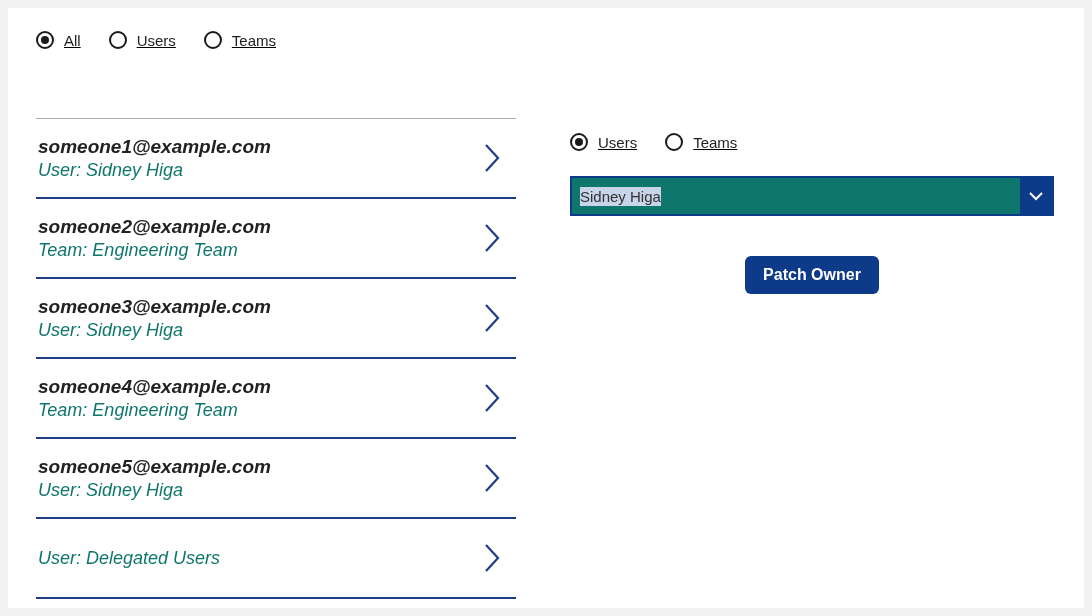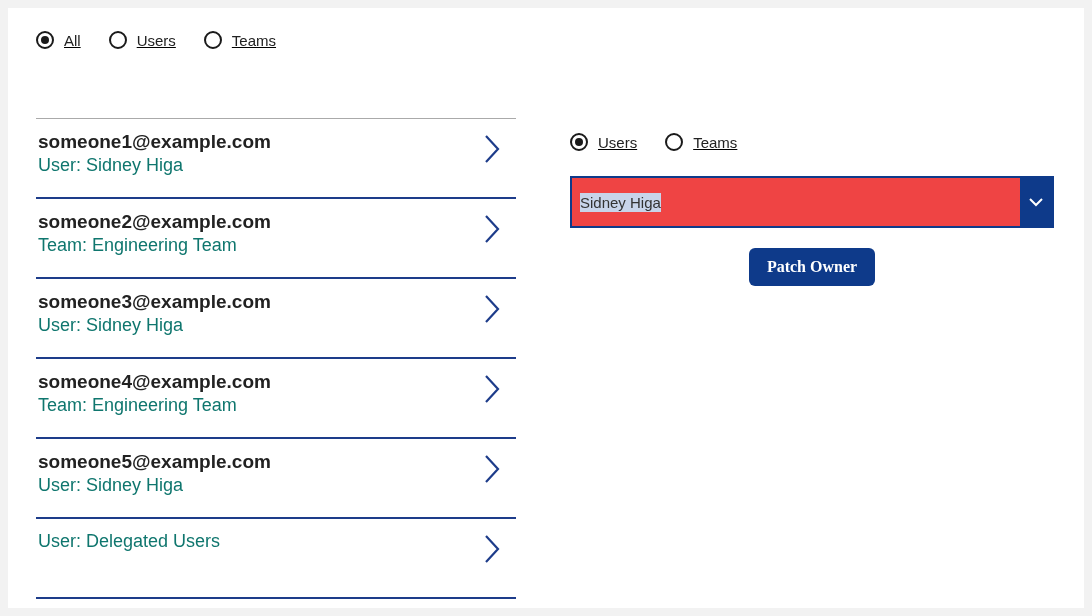--- a/index.html
+++ b/index.html
@@ -60,24 +60,25 @@
       overflow-y: scroll;
       border-top: 1px solid #aaa;
     }
     .left-col::-webkit-scrollbar { width: 14px; }
     .left-col::-webkit-scrollbar-track { background: #f0f0f0; }
     .left-col::-webkit-scrollbar-thumb { background: #bdbdbd; border-radius: 0; }
     .list-item {
       border-bottom: 2px solid #1d3c8a;
       padding: 12px 10px 12px 2px;
       display: flex;
-      align-items: flex-start;
+      align-items: center;
       justify-content: space-between;
       cursor: pointer;
       min-height: 80px;
+      font-style: italic;
     }
     .list-item .txt { flex: 1; }
     .list-item .email {
       font-weight: 600;
       font-size: 19px;
       color: #222;
       margin-bottom: 2px;
     }
     .list-item .desc {
       font-size: 18px;
@@ -94,24 +95,24 @@
     .right-col {
       margin-left: 54px;
       width: 484px;
       padding-top: 8px;
     }
     .right-col .radio-row { margin-bottom: 18px; }
     .combo {
       position: relative;
       width: 100%;
       border: 2px solid #0e3a8a;
-      height: 52px;
-      display: flex;
-      align-items: center;
-      background: #ef4444;
+      height: 40px;
+      display: flex;
+      align-items: center;
+      background: #0f766e;
     }
     .combo-text {
       padding: 0 8px;
       font-size: 15px;
       color: #333;
       flex: 1;
       height: 100%;
       display: flex;
       align-items: center;
     }
@@ -124,30 +125,29 @@
       height: 100%;
       background: #0e3a8a;
       display: flex;
       align-items: center;
       justify-content: center;
       cursor: pointer;
     }
     .combo-btn svg { width: 14px; height: 10px; }
     .action-btn {
       display: block;
-      margin: 20px auto 0 auto;
+      margin: 40px auto 0 auto;
       background: #0e3a8a;
       color: #fff;
       font-weight: 700;
       font-size: 16px;
       border: none;
       border-radius: 6px;
       padding: 10px 18px;
       cursor: pointer;
-      font-family: Liberation Serif, serif;
     }
   </style>
 </head>
 <body>
 
 <div class="panel">
 
   <div class="radio-row">
     <div class="radio-item">
       <span class="radio-outer">

